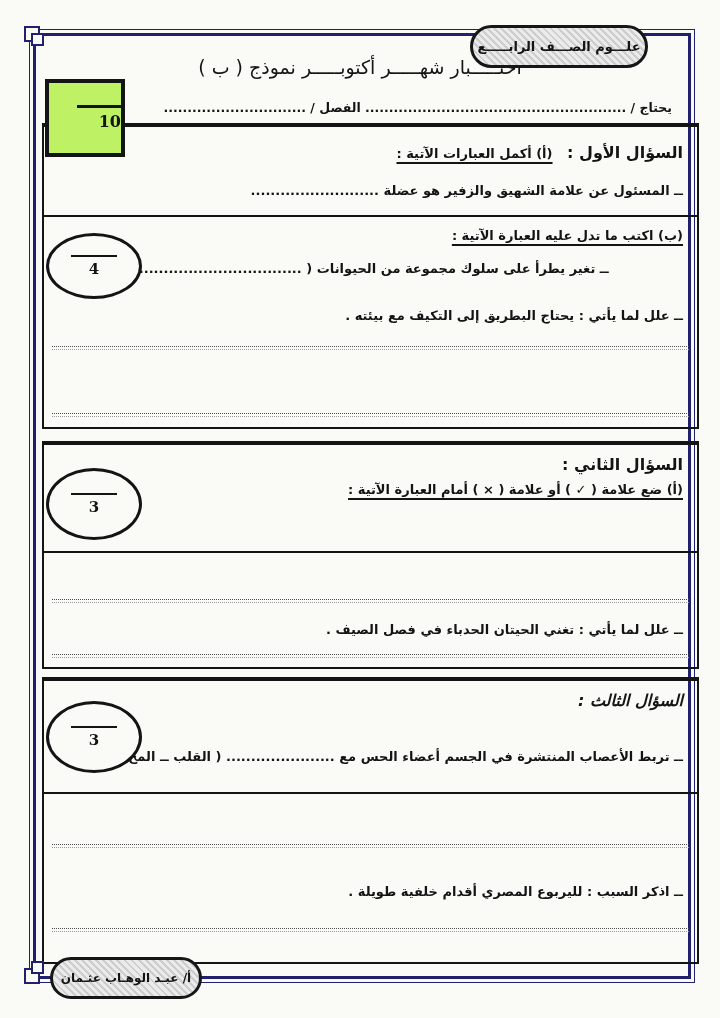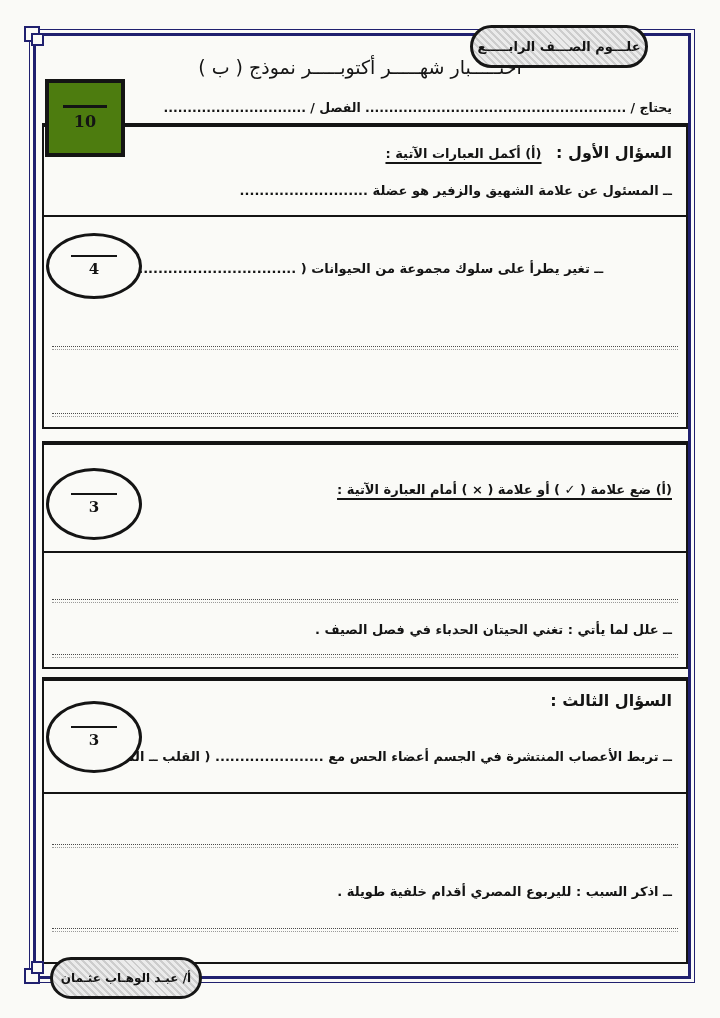--- a/index.html
+++ b/index.html
@@ -29,28 +29,28 @@
     direction:rtl;text-align:center;font-size:19px;font-weight:normal;
     letter-spacing:0.5px;
   }
   .name-line{
     position:absolute;top:100px;right:48px;left:140px;
     direction:rtl;text-align:right;font-size:12.5px;font-weight:bold;
     white-space:nowrap;overflow:hidden;
   }
   .score-box{
     position:absolute;left:45px;top:79px;width:72px;height:70px;z-index:4;
-    border:4px solid #141414;background:#4d7c0f;
-    display:flex;flex-direction:column;align-items:center;justify-content:center;
+    border:4px solid #141414;background:#bef264;
+    display:flex;flex-direction:column;align-items:flex-end;justify-content:center;
   }
   .score-line{width:44px;border-top:3px solid #141414;margin-bottom:4px;}
   .score-num{font-size:16px;font-weight:bold;font-family:"DejaVu Serif", serif;}
   .sec{
     position:absolute;left:42px;width:642px;
-    border:2px solid #141414;border-top-width:4px;background:transparent;
+    border:2px solid #141414;border-top-width:4px;background:transparent;padding-left:11px;
   }
   #sec1{top:123px;height:300px;}
   #sec2{top:441px;height:222px;}
   #sec3{top:677px;height:281px;}
   .divider{position:absolute;left:0;right:0;border-top:2px solid #141414;}
   .t{
     position:absolute;right:14px;left:10px;
     direction:rtl;text-align:right;
     font-size:13px;font-weight:bold;white-space:nowrap;overflow:visible;
   }
@@ -93,43 +93,46 @@
     <div class="score-num">10</div>
   </div>
 
   <section class="sec" id="sec1">
     <div class="t" style="top:16px;">
       <span class="q-title">السؤال الأول :</span><span class="sp"></span>
       <span class="und">(أ) أكمل العبارات الآتية :</span>
     </div>
     <div class="t" style="top:56px;">ــ المسئول عن علامة الشهيق والزفير هو عضلة ..........................</div>
     <div class="divider" style="top:88px;"></div>
+    <div class="t und" style="top:101px;">(ب) اكتب ما تدل عليه العبارة الآتية :</div>
     <div class="t" style="top:134px;text-align:center;">ــ تغير يطرأ على سلوك مجموعة من الحيوانات    ( ................................. )</div>
+    <div class="t" style="top:181px;">ــ علل لما يأتي : يحتاج البطريق إلى التكيف مع بيئته .</div>
     <div class="dotline" style="top:219px;"></div>
     <div class="dotline" style="top:286px;"></div>
   </section>
   <div class="oval" style="left:46px;top:233px;height:60px;">
     <div class="oval-line"></div>
     <div class="oval-num">4</div>
   </div>
 
   <section class="sec" id="sec2">
+    <div class="t q-title" style="top:10px;">السؤال الثاني :</div>
     <div class="t und" style="top:37px;">(أ) ضع علامة ( ✓ ) أو علامة ( × ) أمام العبارة الآتية :</div>
     <div class="divider" style="top:106px;"></div>
     <div class="dotline" style="top:154px;"></div>
     <div class="t" style="top:177px;">ــ علل لما يأتي : تغني الحيتان الحدباء في فصل الصيف .</div>
     <div class="dotline" style="top:209px;"></div>
   </section>
   <div class="oval" style="left:46px;top:468px;height:66px;">
     <div class="oval-line"></div>
     <div class="oval-num">3</div>
   </div>
 
   <section class="sec" id="sec3">
-    <div class="t q-title" style="top:10px;">السؤال الثالث :</div>
+    <div class="t q-title" style="top:10px;font-style:italic;">السؤال الثالث :</div>
     <div class="t" style="top:68px;">ــ تربط الأعصاب المنتشرة في الجسم أعضاء الحس مع ......................    ( القلب  ــ  المخ )</div>
     <div class="divider" style="top:111px;"></div>
     <div class="dotline" style="top:163px;"></div>
     <div class="t" style="top:203px;">ــ اذكر السبب : لليربوع المصري أقدام خلفية طويلة .</div>
     <div class="dotline" style="top:247px;"></div>
   </section>
   <div class="oval" style="left:46px;top:701px;height:66px;">
     <div class="oval-line"></div>
     <div class="oval-num">3</div>
   </div>

